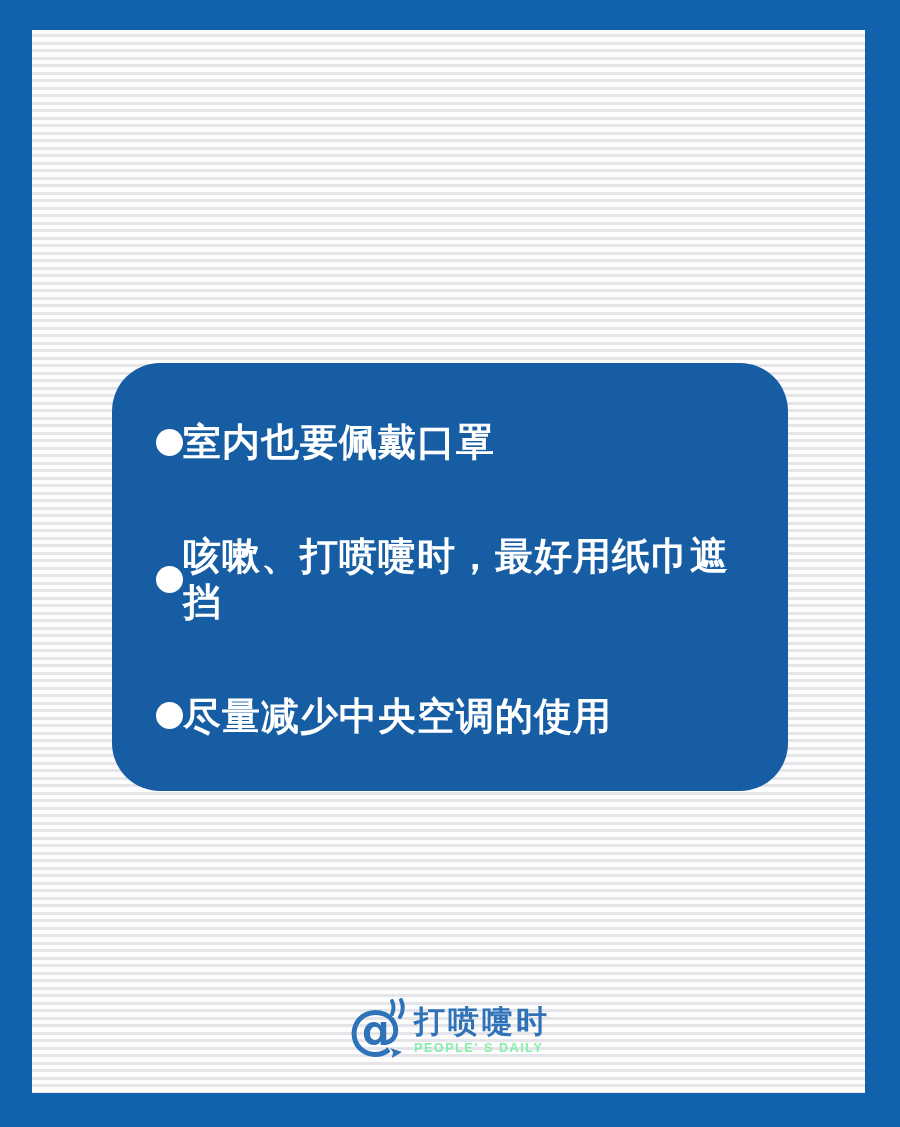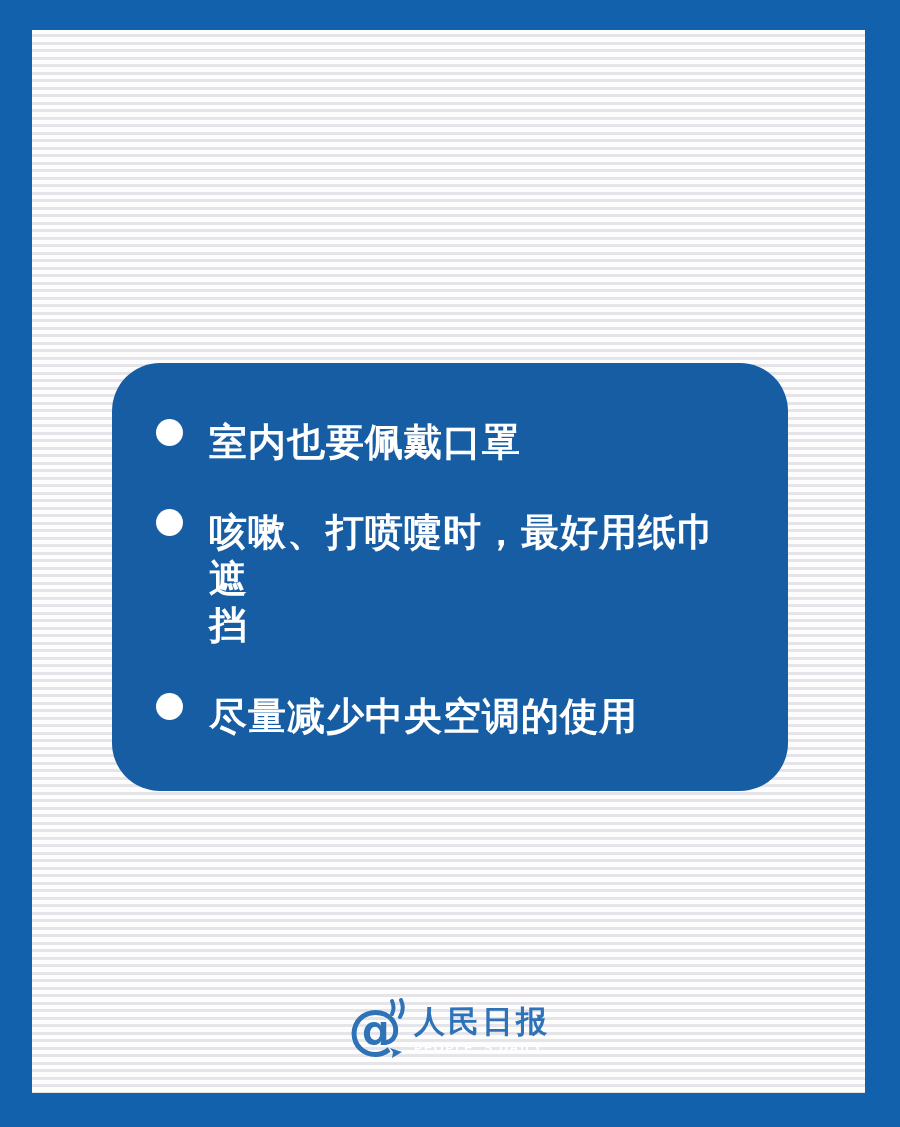--- a/index.html
+++ b/index.html
@@ -39,21 +39,21 @@
     background:#165da4;
     border-radius:48px;
     box-sizing:border-box;
     padding:56px 42px 52px 44px;
     display:flex;
     flex-direction:column;
     justify-content:space-between;
   }
   .tip{
     display:flex;
-    column-gap:26px;
+    align-items:center;
   }
   .dot{
     flex:0 0 27px;
     width:27px;height:27px;
     border-radius:50%;
     background:#ffffff;
   }
   .tip-text{
     color:#ffffff;
     font-size:38px;
@@ -74,21 +74,21 @@
   .logo-cn{
     font-size:31px;
     font-weight:900;
     color:#2e72b8;
     letter-spacing:3px;
     line-height:1.05;
   }
   .logo-en{
     font-size:12.5px;
     font-weight:700;
-    color:#ffffff;
+    color:#86efac;
     letter-spacing:1.6px;
     margin-top:2px;
   }
 </style>
 </head>
 <body>
 
 <div class="poster">
   <div class="panel"></div>
 
@@ -124,17 +124,17 @@
     <svg class="at-badge" viewBox="0 0 56 62" xmlns="http://www.w3.org/2000/svg">
 
       <text x="-2" y="50" font-size="54" font-weight="bold" font-family="DejaVu Sans, sans-serif" fill="#2e72b8">@</text>
 
       <path d="M42 16 q3 -6 0 -13" fill="none" stroke="#2e72b8" stroke-width="4" stroke-linecap="round"></path>
       <path d="M50 19 q5 -8 1 -17" fill="none" stroke="#2e72b8" stroke-width="4" stroke-linecap="round"></path>
 
       <polygon points="40,50 52,54 42,60 43,54" fill="#2e72b8"></polygon>
     </svg>
     <div class="logo-text">
-      <div class="logo-cn">人民日报</div>
+      <div class="logo-cn">打喷嚏时</div>
       <div class="logo-en">PEOPLE' S DAILY</div>
     </div>
   </div>
 </div>
 
 </body></html>

